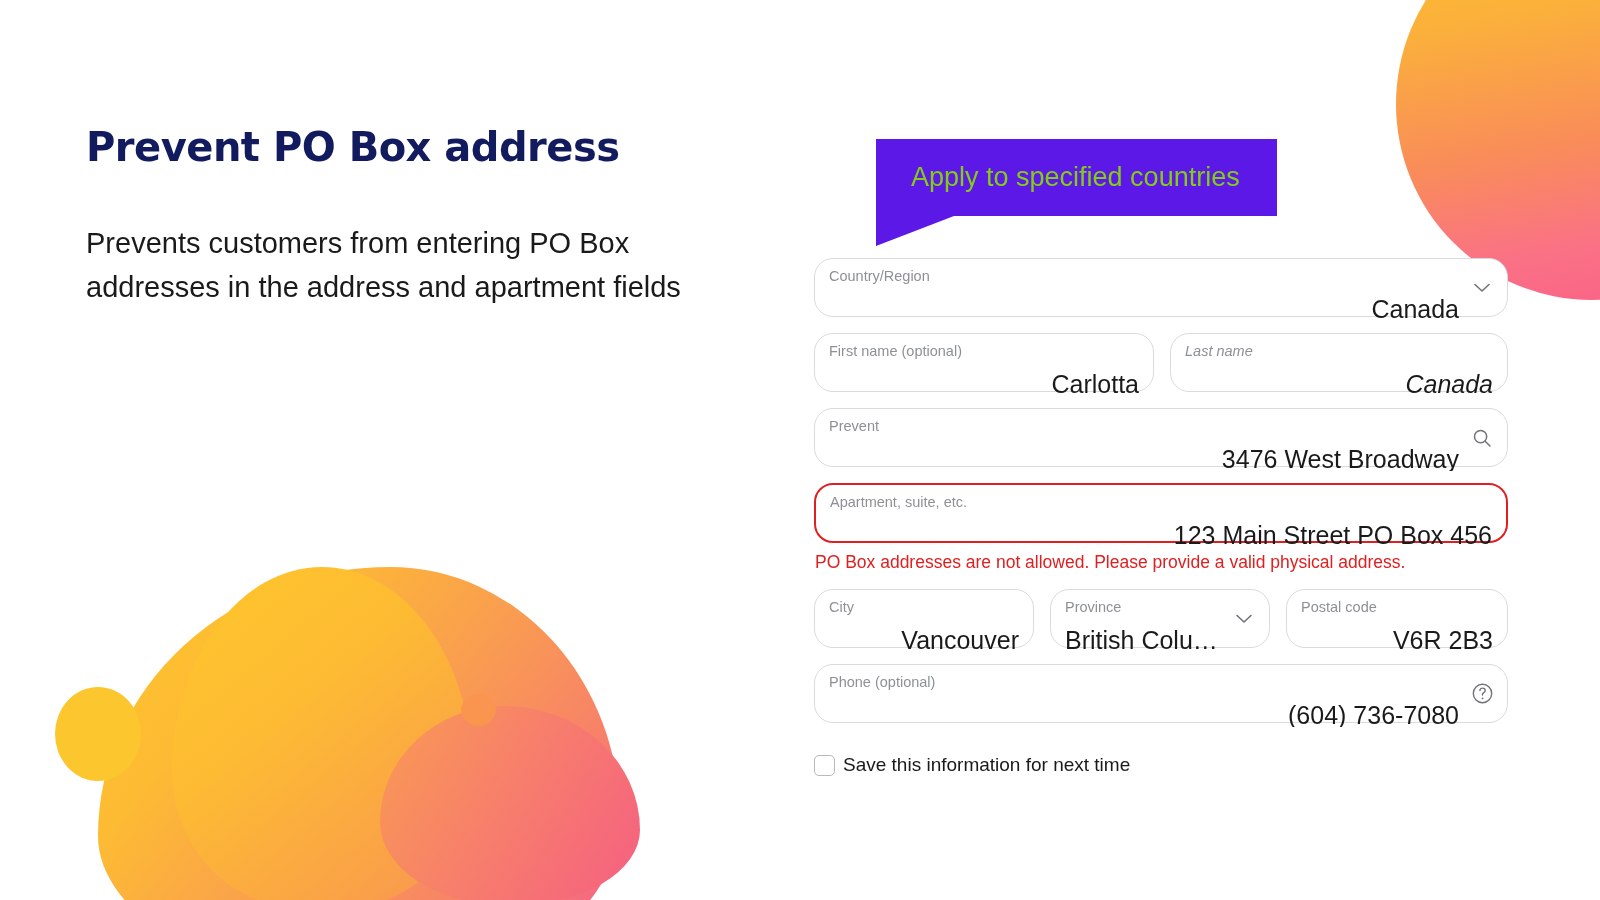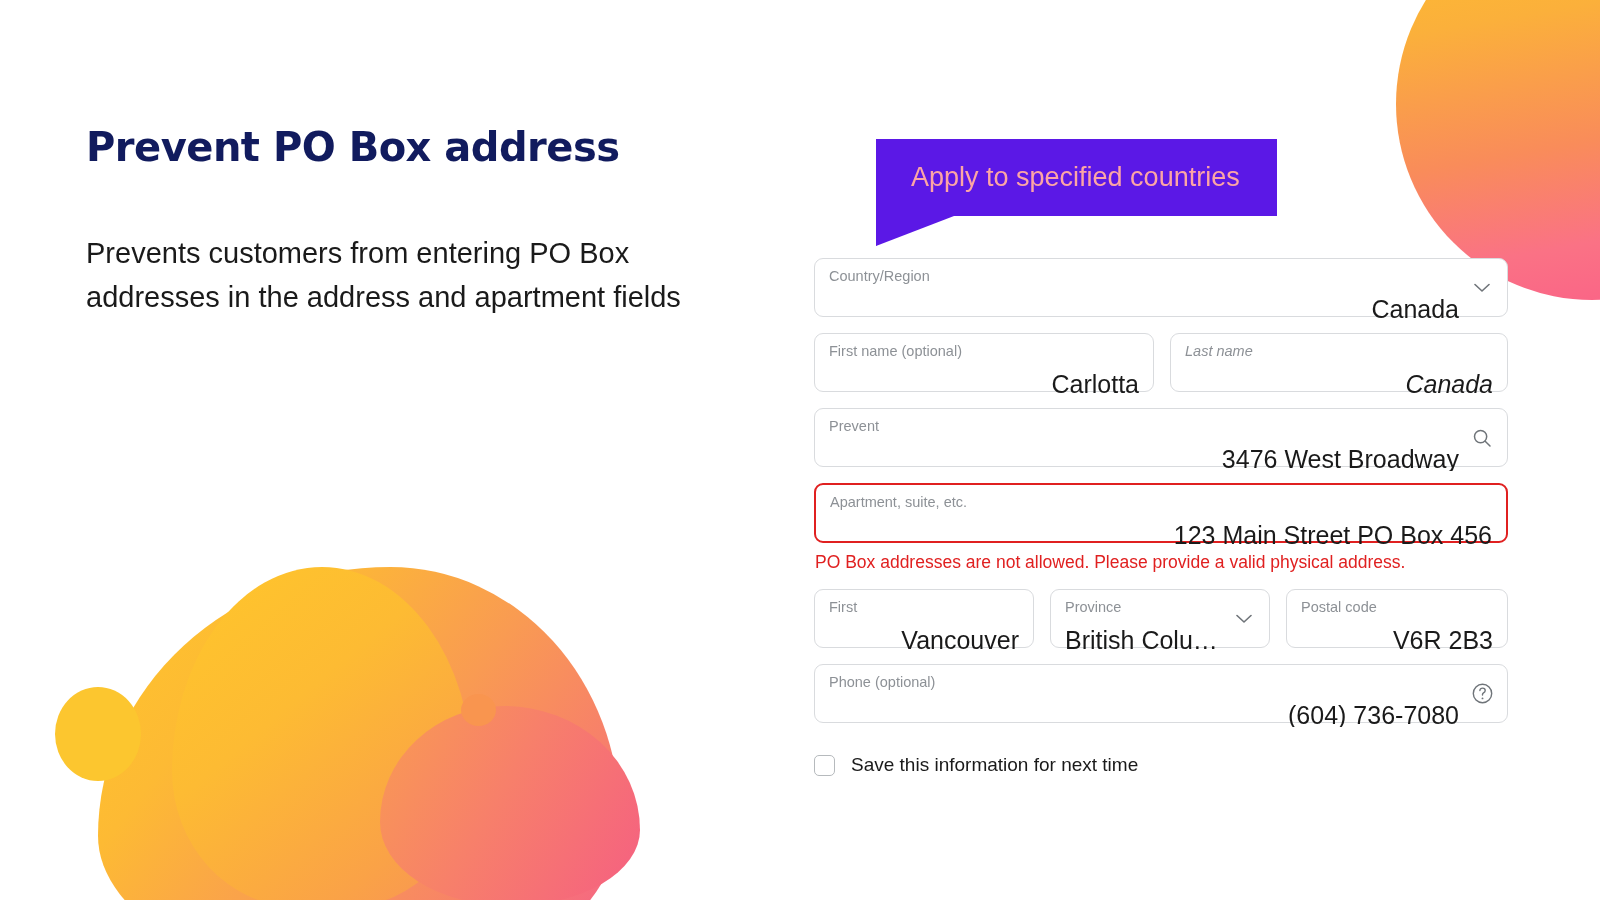--- a/index.html
+++ b/index.html
@@ -97,39 +97,39 @@
     font-family: "DejaVu Sans", sans-serif;
     font-weight: bold;
     font-size: 40px;
     line-height: 78px;
     letter-spacing: -0.5px;
     color: #111B5E;
     max-width: 570px;
   }
 
   .subcopy {
-    margin-top: 46px;
+    margin-top: 36px;
     font-family: "Liberation Sans", sans-serif;
     font-size: 29px;
     line-height: 43.5px;
     color: #1a1a1a;
     max-width: 620px;
     font-weight: 400;
   }
 
   
   .callout-wrap {
     position: absolute;
     left: 876px;
     top: 139px;
     z-index: 6;
   }
   .callout {
     background: #5B18E6;
-    color: #fca5a5;
+    color: #84cc16;
     font-size: 27px;
     line-height: 1;
     padding: 25px 37px 25px 35px;
     white-space: nowrap;
     font-weight: 400;
   }
   .callout-tail {
     position: absolute;
     left: 0;
     top: 100%;
@@ -164,21 +164,21 @@
     display: flex;
     gap: 16px;
     margin-bottom: 16px;
   }
   .row:last-child { margin-bottom: 0; }
 
   .field {
     position: relative;
     background: #ffffff;
     border: 1px solid #d9dbde;
-    border-radius: 9px;
+    border-radius: 19px;
     height: 59px;
     padding: 9px 14px 0 14px;
     flex: 1 1 auto;
     min-width: 0;
   }
   .field.error {
     border: 2px solid #e02020;
     height: 60px;
   }
 
@@ -233,21 +233,21 @@
   .w-city   { flex: 0 0 220px; }
   .w-prov   { flex: 0 0 220px; }
   .w-postal { flex: 1 1 auto; }
 
   .w-first { flex: 0 0 340px; }
   .w-last  { flex: 1 1 auto; font-style: italic; }
 
   .checkbox-row {
     display: flex;
     align-items: center;
-    gap: 16px;
+    gap: 8px;
     margin-top: 31px;
   }
   .checkbox {
     width: 21px;
     height: 21px;
     border: 1.5px solid #b6babd;
     border-radius: 5px;
     background: #fff;
     flex: 0 0 auto;
   }
@@ -322,21 +322,21 @@
     <div class="err-block">
       <div class="field error">
         <span class="f-label">Apartment, suite, etc.</span>
         <span class="f-value">123 Main Street PO Box 456</span>
       </div>
       <div class="err-msg">PO Box addresses are not allowed. Please provide a valid physical address.</div>
     </div>
 
     <div class="row">
       <div class="field w-city">
-        <span class="f-label">First</span>
+        <span class="f-label">City</span>
         <span class="f-value">Vancouver</span>
       </div>
       <div class="field w-prov has-icon">
         <span class="f-label">Province</span>
         <span class="f-value">British Columbia</span>
         <span class="f-icon">
           <svg width="16" height="10" viewBox="0 0 16 10" fill="none" stroke="currentColor" stroke-width="1.6" stroke-linecap="round" stroke-linejoin="round">
               <path d="M1 1.5 L8 8 L15 1.5"></path>
             </svg>
         </span>

